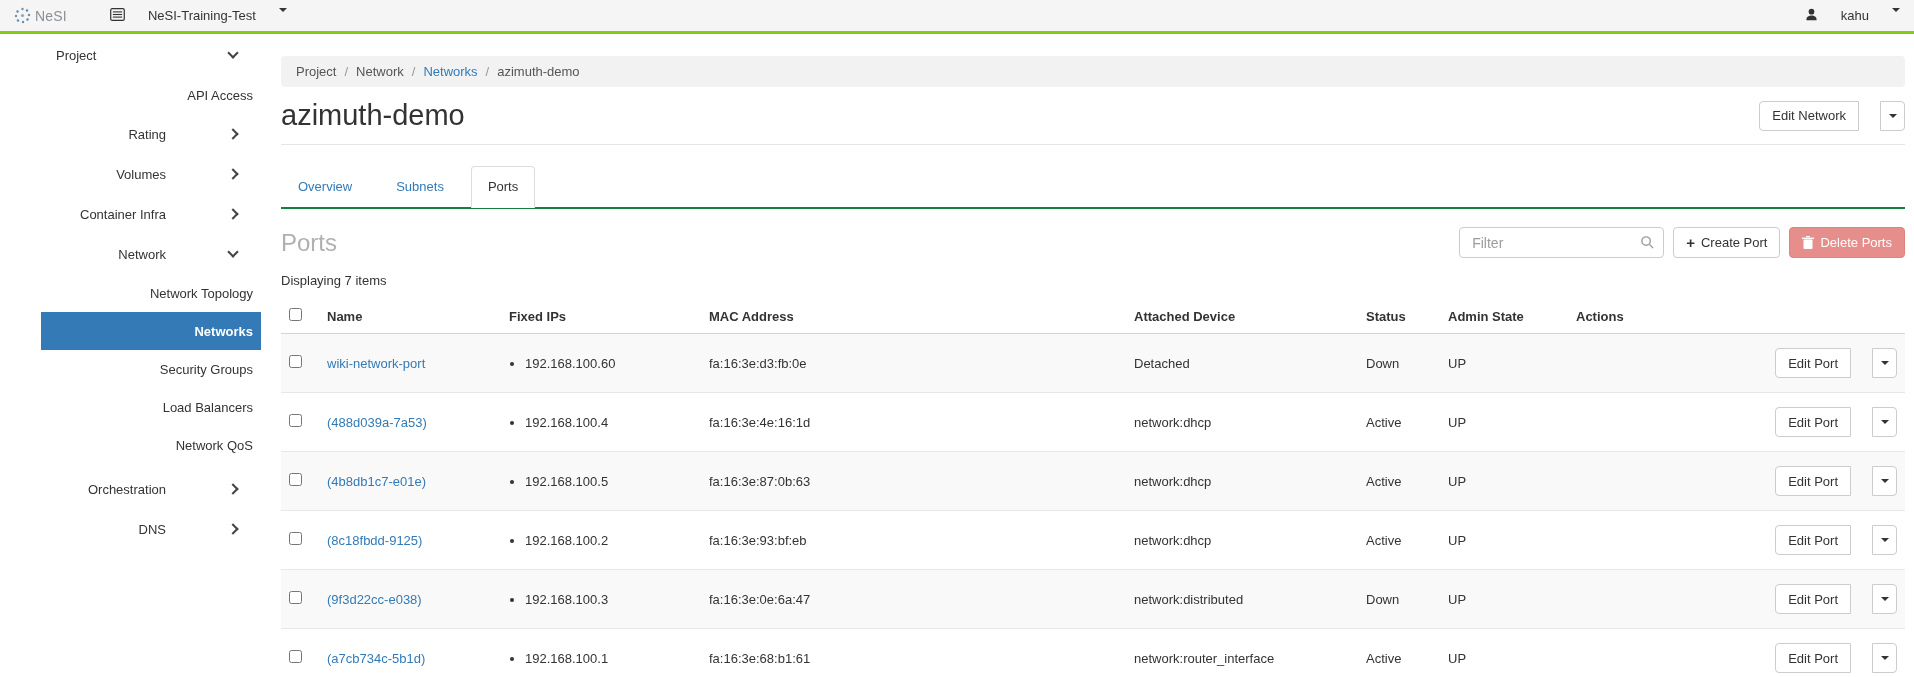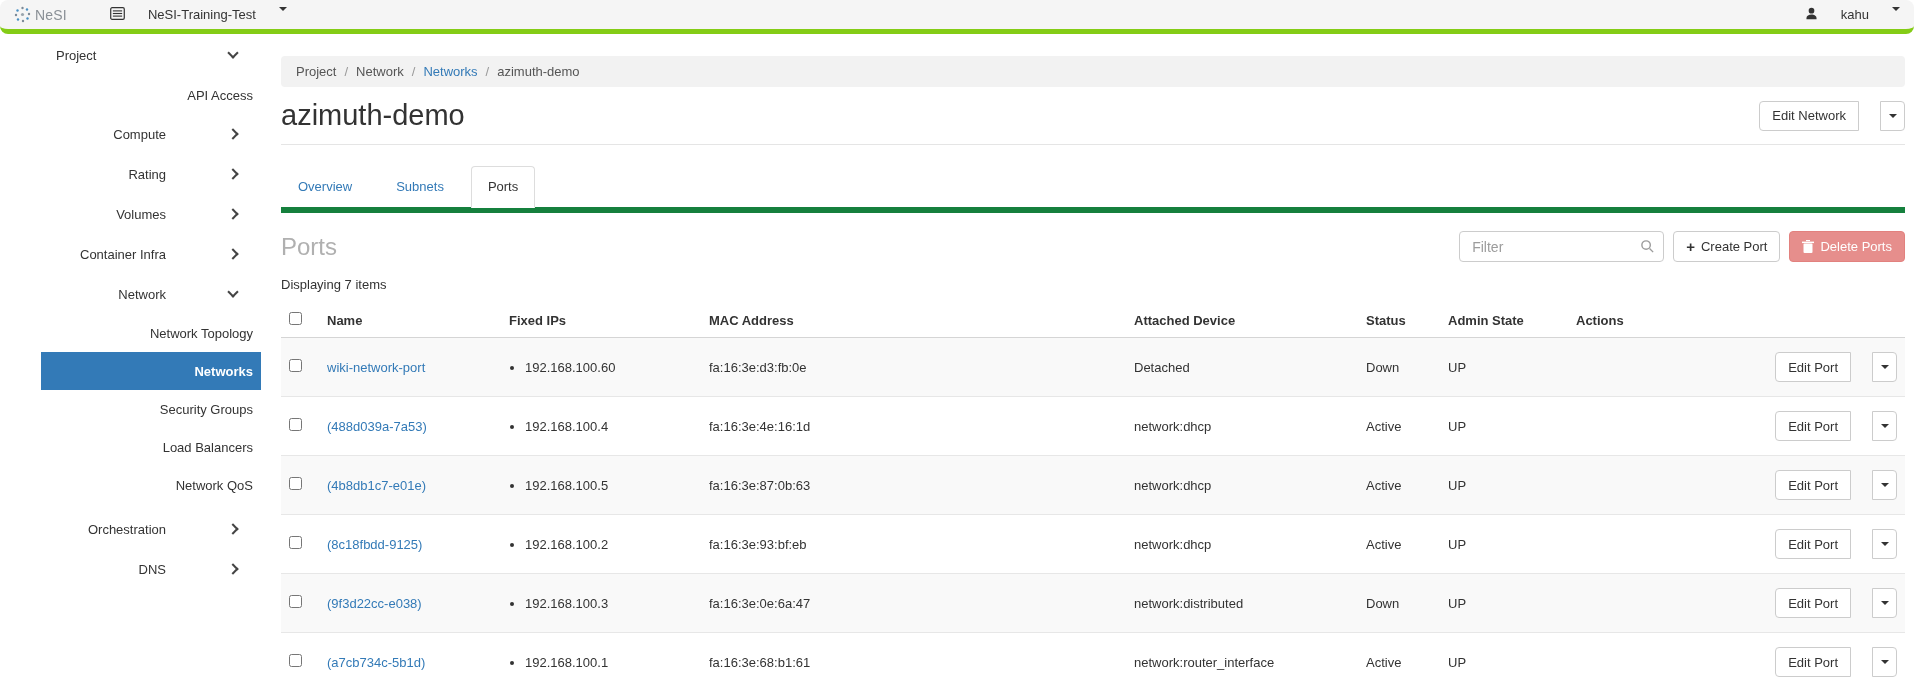--- a/index.html
+++ b/index.html
@@ -1,22 +1,22 @@
 <!DOCTYPE html>
 <html><head>
 <meta charset="utf-8">
 <style>
   * { box-sizing: border-box; margin: 0; padding: 0; }
   html, body { width: 1914px; height: 677px; overflow: hidden; background: #fff;
     font-family: "Liberation Sans", "DejaVu Sans", sans-serif; color: #333; }
   .app { width: 1914px; height: 677px; display: flex; flex-direction: column; }
 
   
-  .navbar { height: 34px; flex: none; background: #f5f5f5; border-bottom: 5px solid #84cc16;
-    display: flex; align-items: center; justify-content: space-between; padding: 0 14px; font-size: 13px; border-radius: 8px; }
+  .navbar { height: 34px; flex: none; background: #f5f5f5; border-bottom: 3px solid #84cc16;
+    display: flex; align-items: center; justify-content: space-between; padding: 0 14px; font-size: 13px; }
   .nav-left { display: flex; align-items: center; gap: 16px; }
   .brand { display: inline-flex; align-items: center; gap: 4px; cursor: pointer; }
   .brand-text { color: #8a9096; font-size: 14px; letter-spacing: .2px; }
   .switcher, .user-menu { display: inline-flex; align-items: flex-start; gap: 23px; cursor: pointer; color: #333; padding-left: 27px; }
   .caret { display: inline-block; width: 0; height: 0; border-left: 4px solid transparent;
     border-right: 4px solid transparent; border-top: 4px solid #333; }
 
   
   .body-row { flex: 1; display: flex; min-height: 0; padding-left: 41px; }
 
@@ -46,21 +46,21 @@
 
   .split-btn { display: inline-flex; gap: 22px; }
   .split-btn button { background: #fff; border: 1px solid #ccc; color: #333; font-size: 13px;
     height: 30px; padding: 0 12px; cursor: pointer; font-family: inherit; }
   .split-btn button:first-child { border-radius: 4px 0 0 4px; }
   .split-btn .caret-btn { width: 25px; padding: 0; border-left: 1px solid #ccc; margin-left: -1px;
     border-radius: 0 4px 4px 0; display: inline-flex; align-items: center; justify-content: center; }
 
   hr.rule { border: none; border-top: 1px solid #e5e5e5; margin-top: 12px; }
 
-  .tabs { margin-top: 21px; border-bottom: 6px solid #15803d; display: flex; text-align: center; }
+  .tabs { margin-top: 21px; border-bottom: 2px solid #15803d; display: flex; text-align: center; }
   .tab { font-size: 13px; line-height: 20px; padding: 10px 16px; margin-right: 10px; margin-bottom: -1px;
     color: #337ab7; border: 1px solid transparent; cursor: pointer; text-decoration: none; }
   .tab.active { background: #fff; border-color: #ddd #ddd #fff #ddd; border-radius: 4px 4px 0 0; color: #333; }
 
   .section-header { margin-top: 18px; display: flex; align-items: center; }
   .section-header h3 { font-size: 24px; font-weight: 400; color: #b0b0b0; }
   .table-actions { margin-left: auto; display: flex; align-items: center; gap: 9px; }
   .filter-wrap { position: relative; }
   .filter-wrap input { width: 205px; height: 31px; border: 1px solid #ccc; border-radius: 4px;
     padding: 6px 30px 6px 12px; font-size: 14px; color: #555; font-family: inherit; outline: none; }
@@ -138,24 +138,20 @@
 
     <nav class="sidebar">
       <div class="side-item side-root">
         <span>Project</span>
         <i class="chev chev-down"></i>
       </div>
       <div class="side-item side-leaf">
         <span>API Access</span>
       </div>
       <div class="side-item side-group">
-        <span>Compute</span>
-        <i class="chev chev-right"></i>
-      </div>
-      <div class="side-item side-group">
         <span>Rating</span>
         <i class="chev chev-right"></i>
       </div>
       <div class="side-item side-group">
         <span>Volumes</span>
         <i class="chev chev-right"></i>
       </div>
       <div class="side-item side-group">
         <span>Container Infra</span>
         <i class="chev chev-right"></i>

